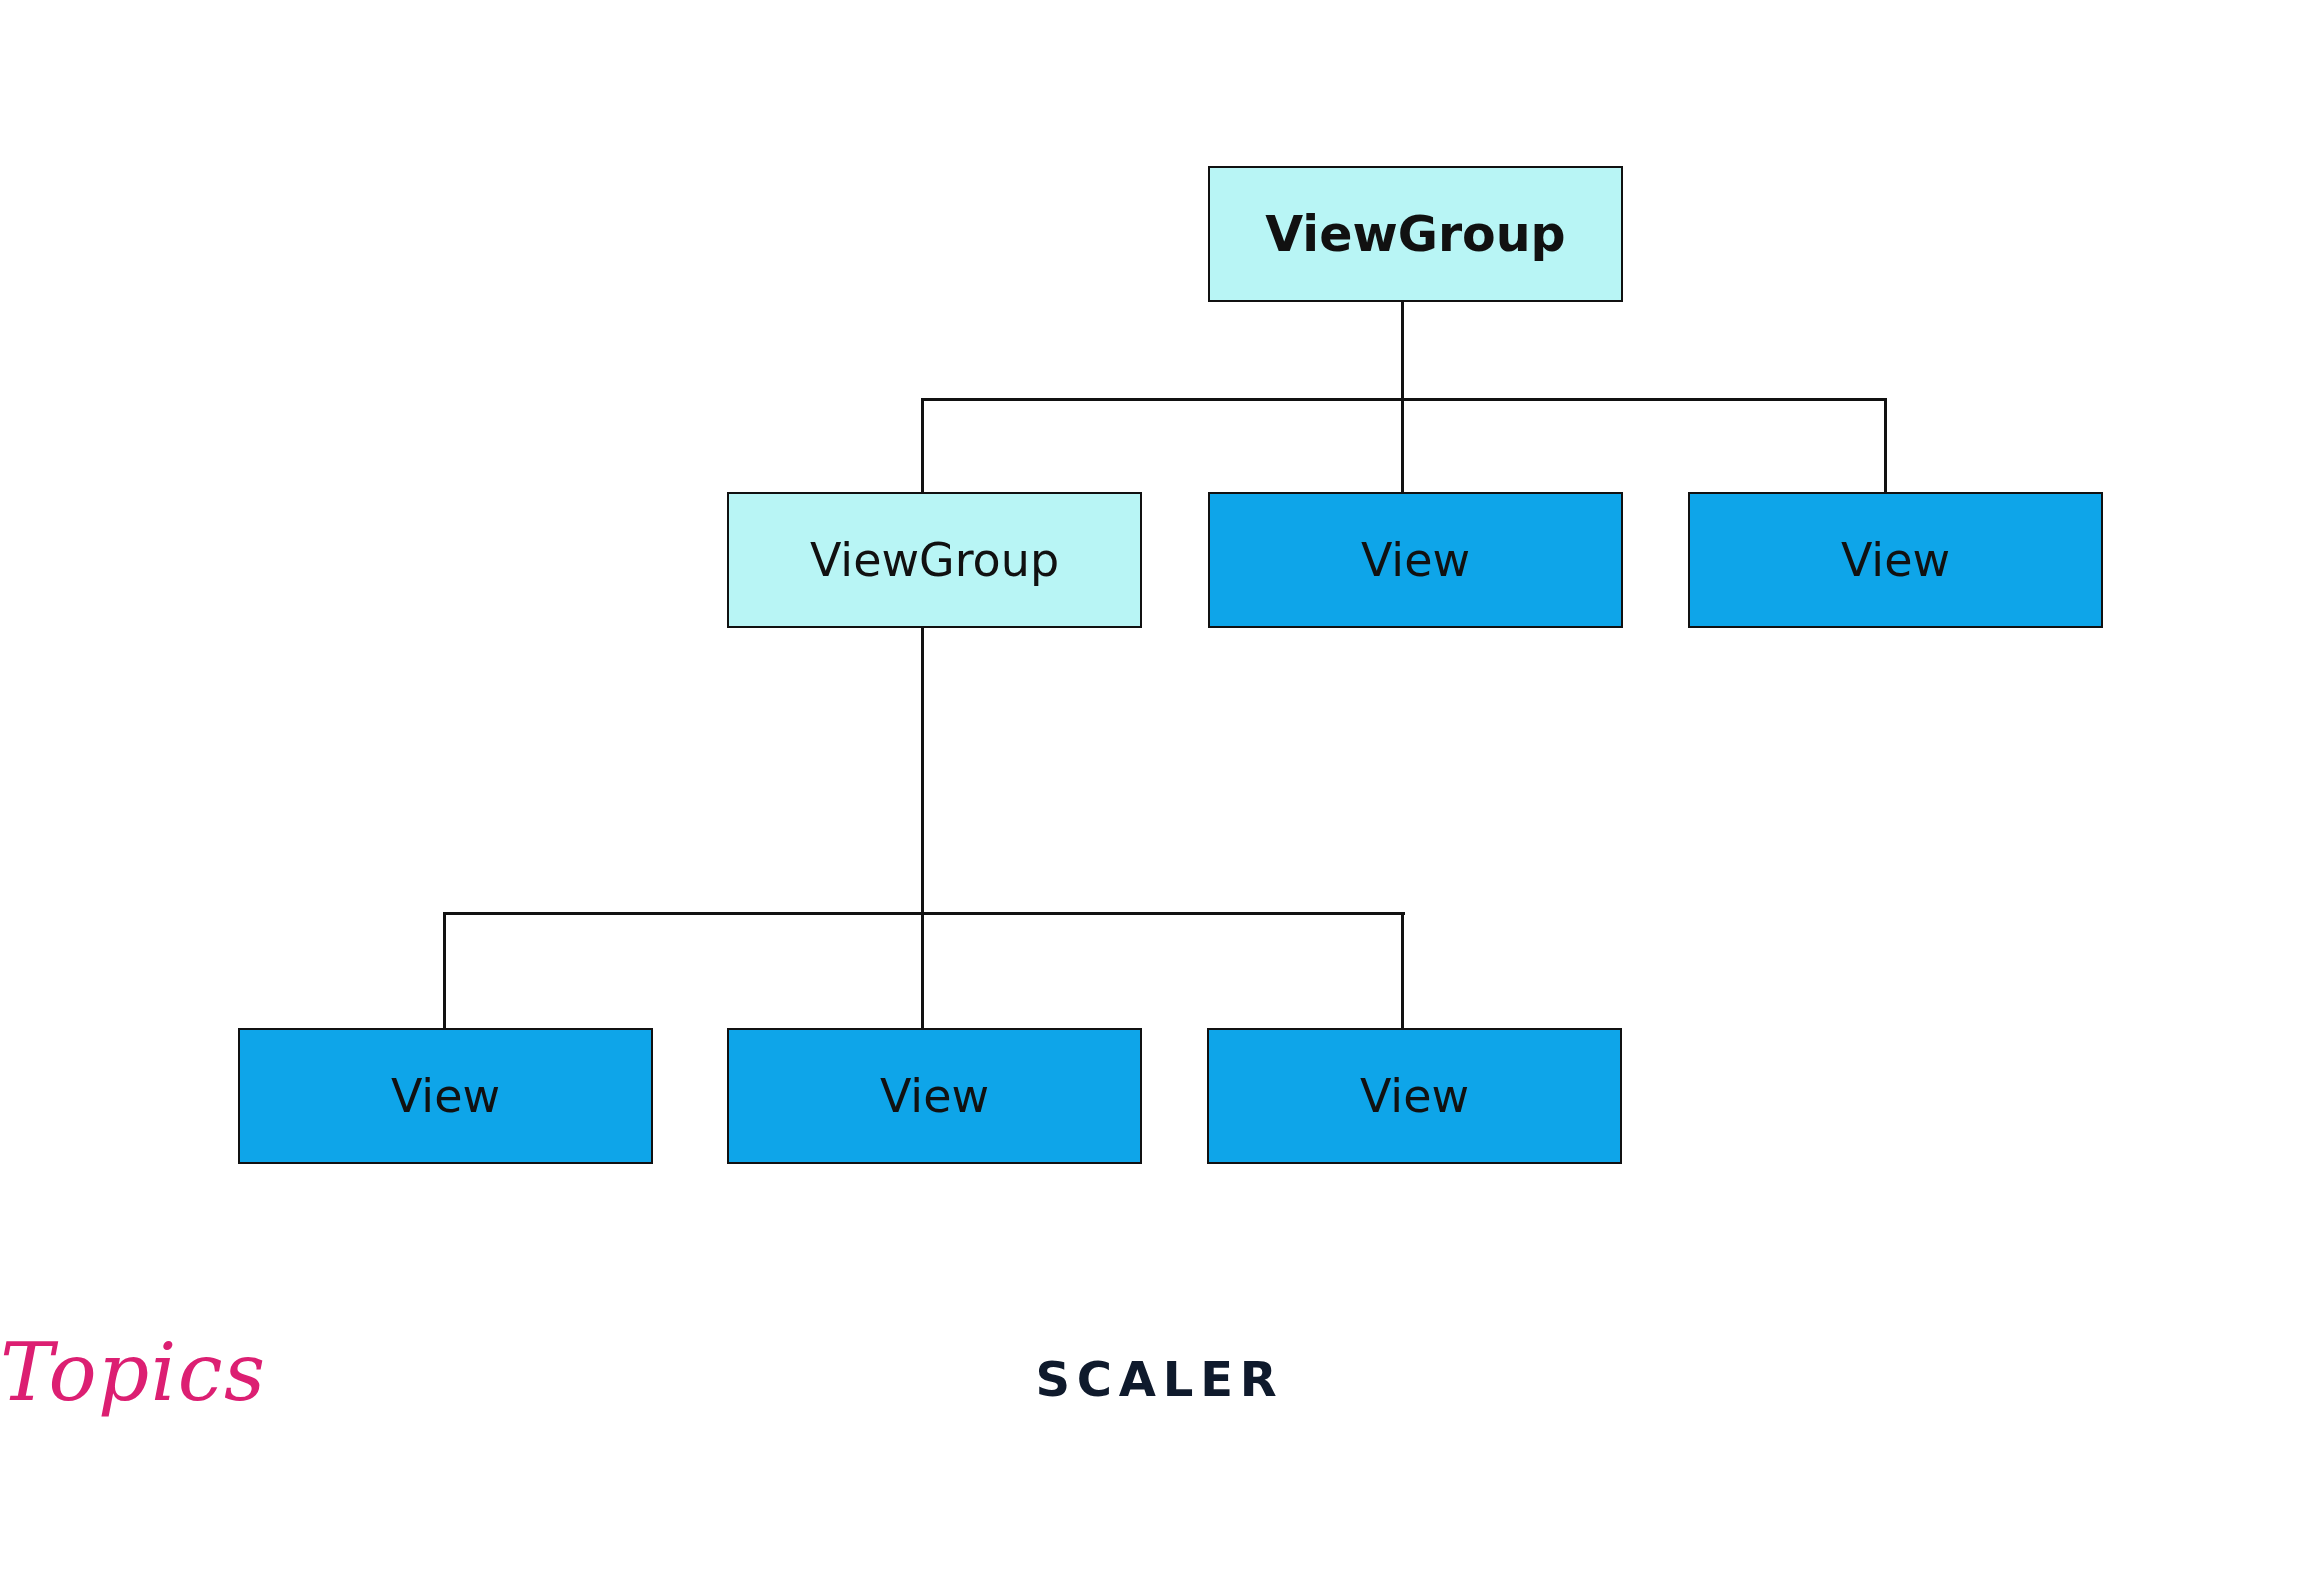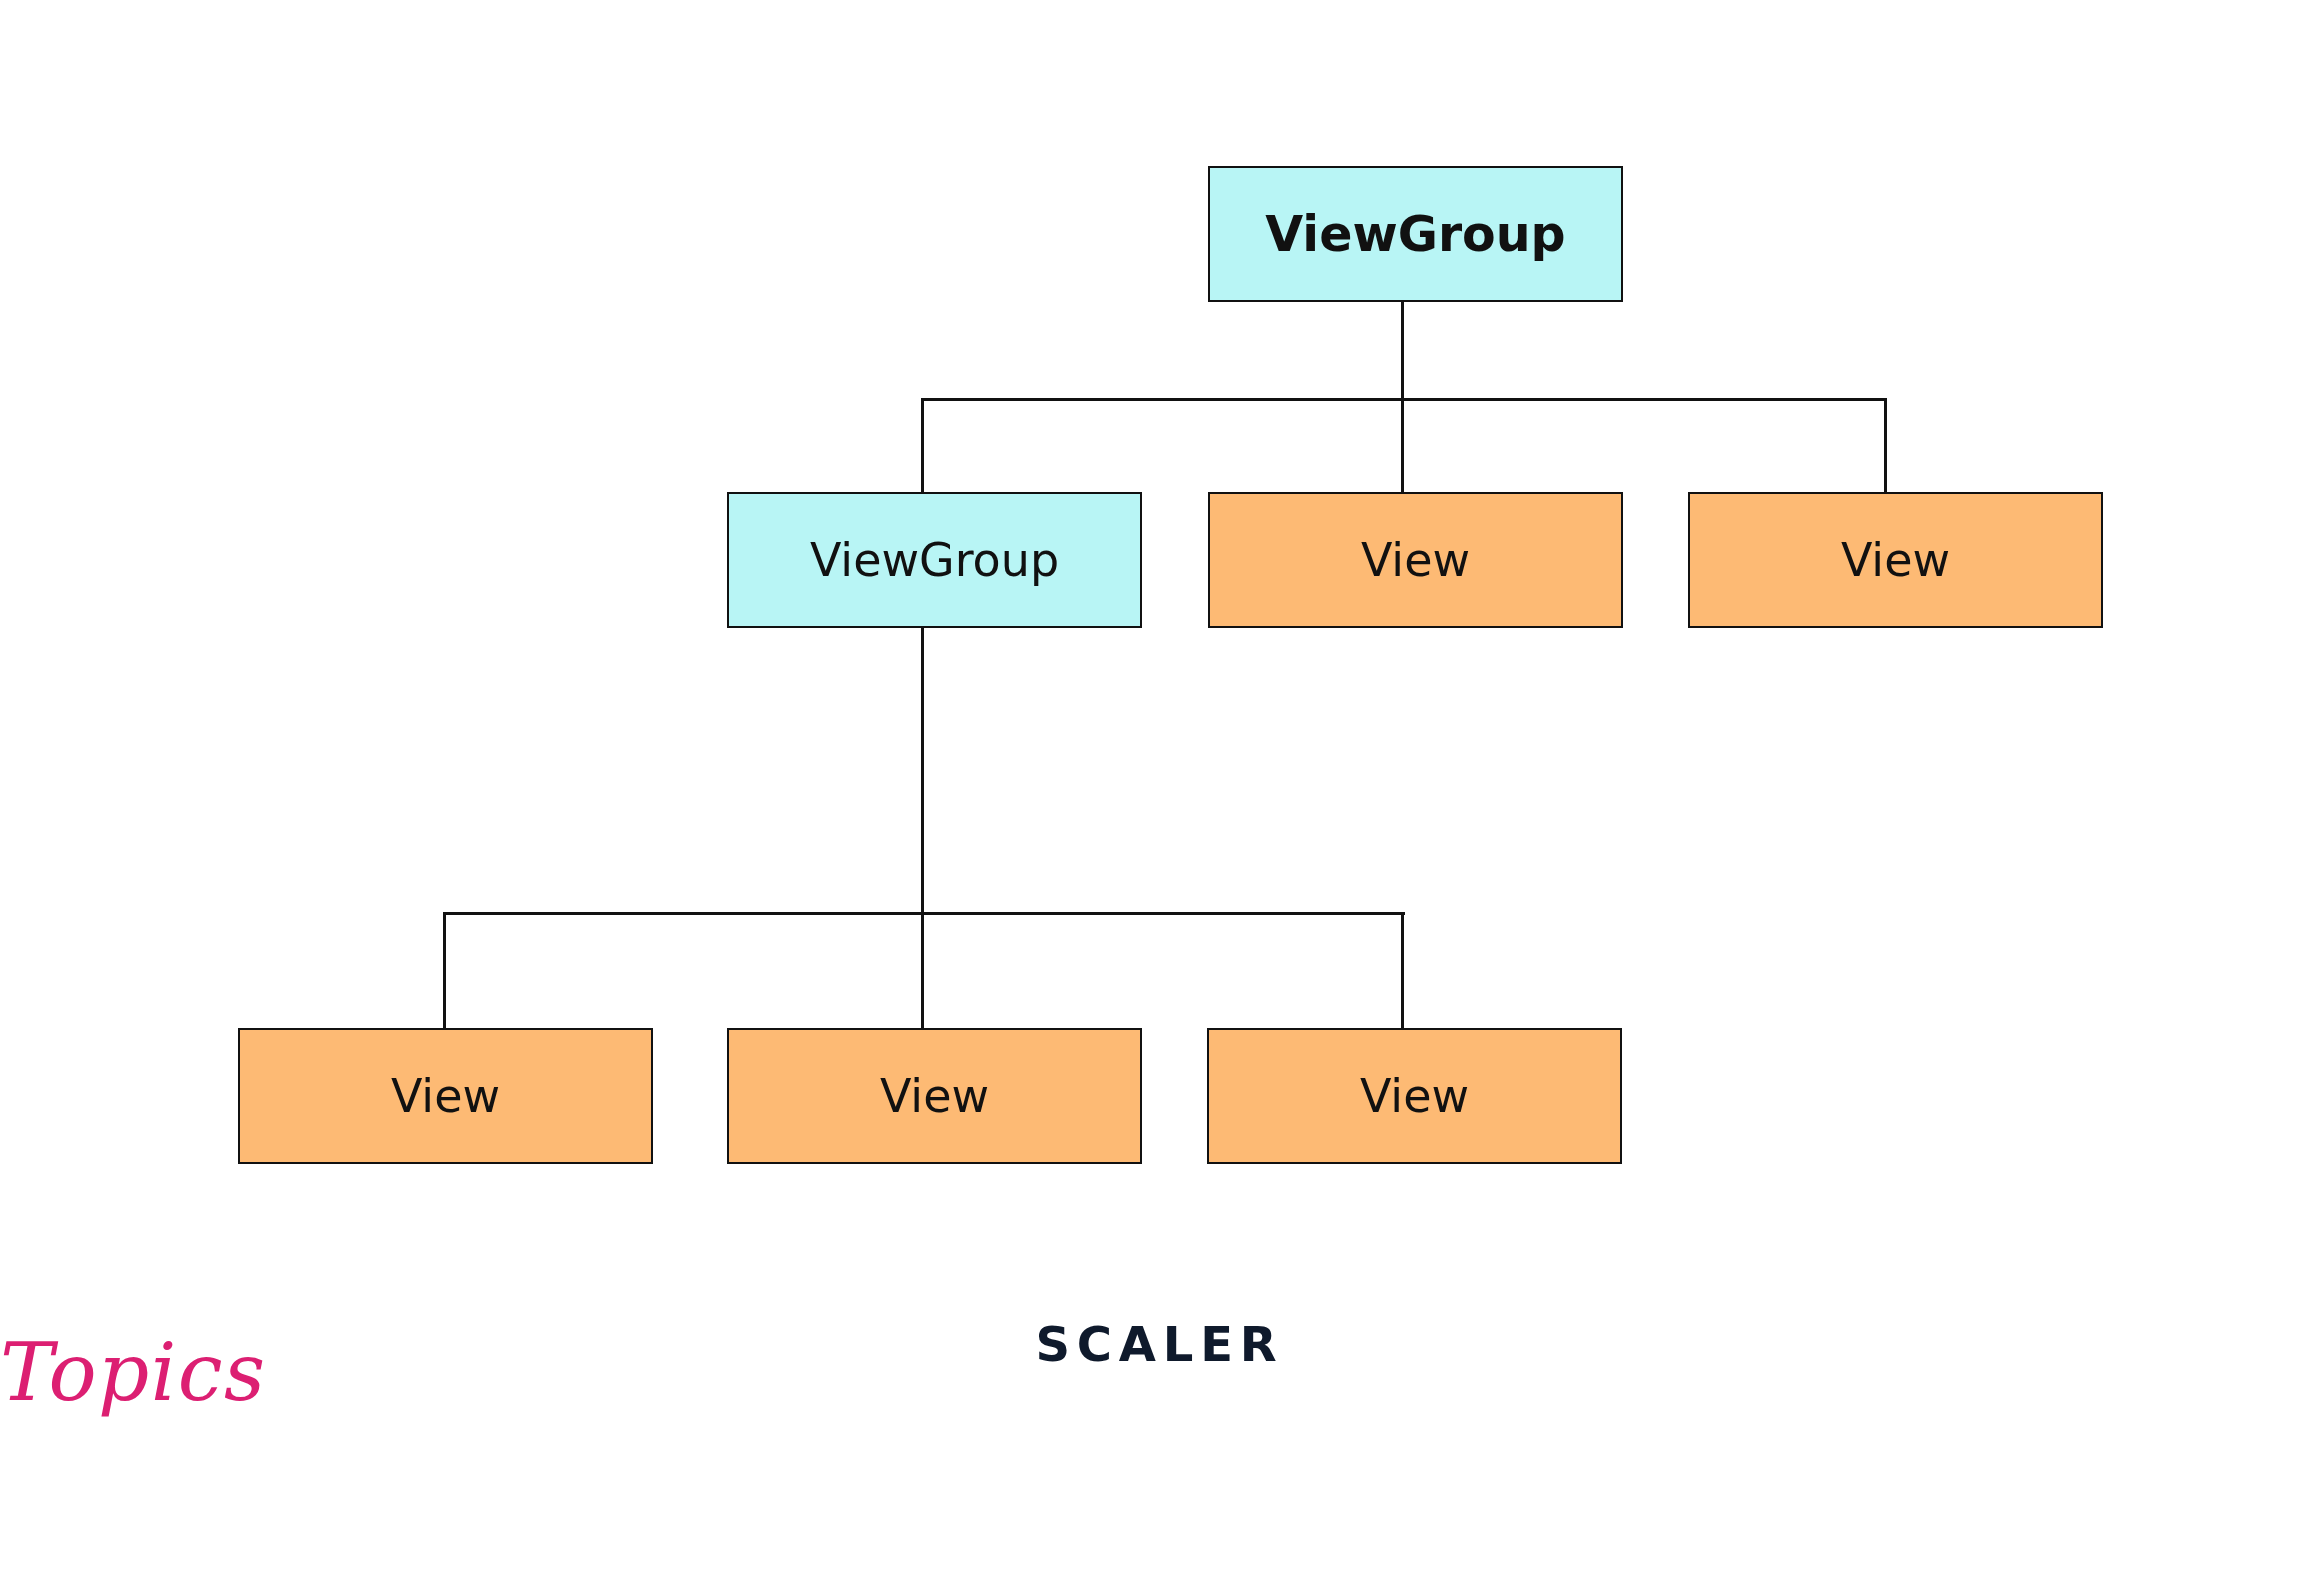--- a/index.html
+++ b/index.html
@@ -2,25 +2,25 @@
 <html style="font-size:11px"><head>
   <meta charset="utf-8">
   <style>
     html, body { margin: 0; padding: 0; background: #ffffff; }
     body { width: 2319px; height: 1579px; position: relative; overflow: hidden;
            font-family: "DejaVu Sans", sans-serif; }
     .node { position: absolute; box-sizing: border-box; border: 2.7px solid #111111;
             display: flex; align-items: center; justify-content: center;
             color: #111111; font-size: 46px; margin-left: 12px; }
     .node.group { background: #b8f5f5; }
-    .node.leaf { background: #fdba74; }
+    .node.leaf { background: #0ea5e9; }
     .node.root { font-weight: bold; font-size: 49px; }
     .line { position: absolute; background: #111111; }
     .logo-scaler { position: absolute; left: 0; width: 2319px; text-align: center;
-                   top: 1316px; font-family: "DejaVu Sans", sans-serif; font-weight: bold;
+                   top: 1351px; font-family: "DejaVu Sans", sans-serif; font-weight: bold;
                    font-size: 48px; letter-spacing: 6.8px; color: #0f1a2c; }
     .logo-topics { position: absolute; left: 0; width: 2319px; text-align: left;
                    top: 1326px; font-family: "DejaVu Serif", serif; font-style: italic;
                    font-size: 80px; color: #dc1f72; letter-spacing: 1.4px; }
   </style>
 </head>
 <body>
 
 <div class="line" style="left:1401px; top:300px; width:2.7px; height:100px;"></div>
 <div class="line" style="left:921px; top:398px; width:965px; height:2.7px;"></div>

